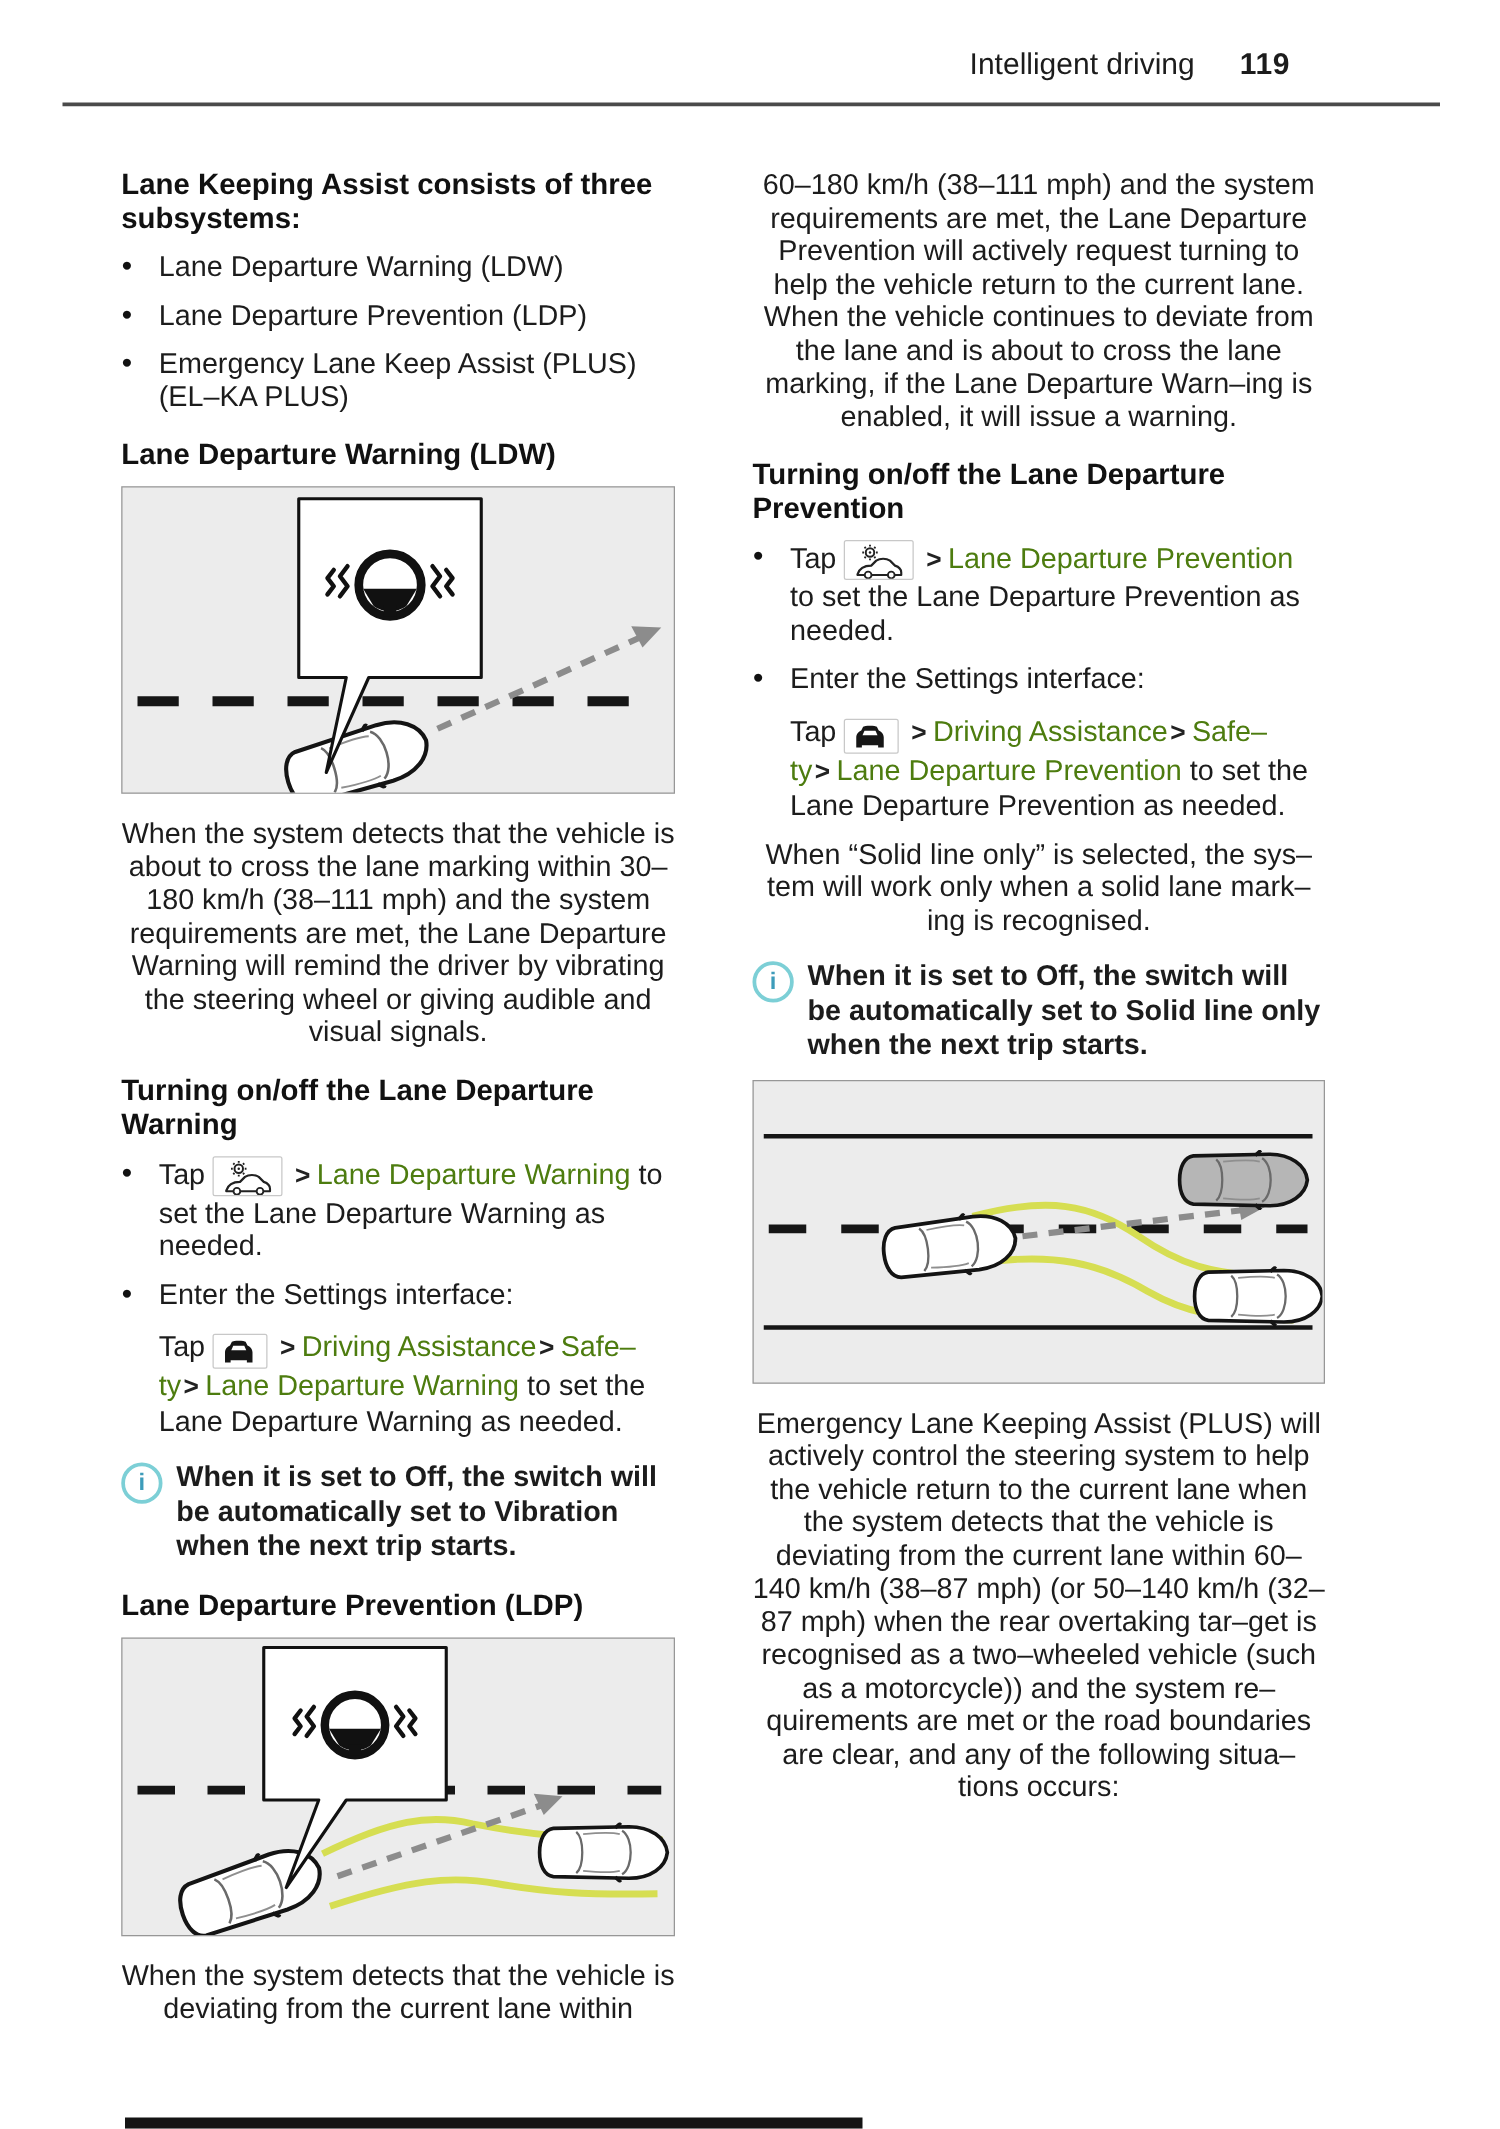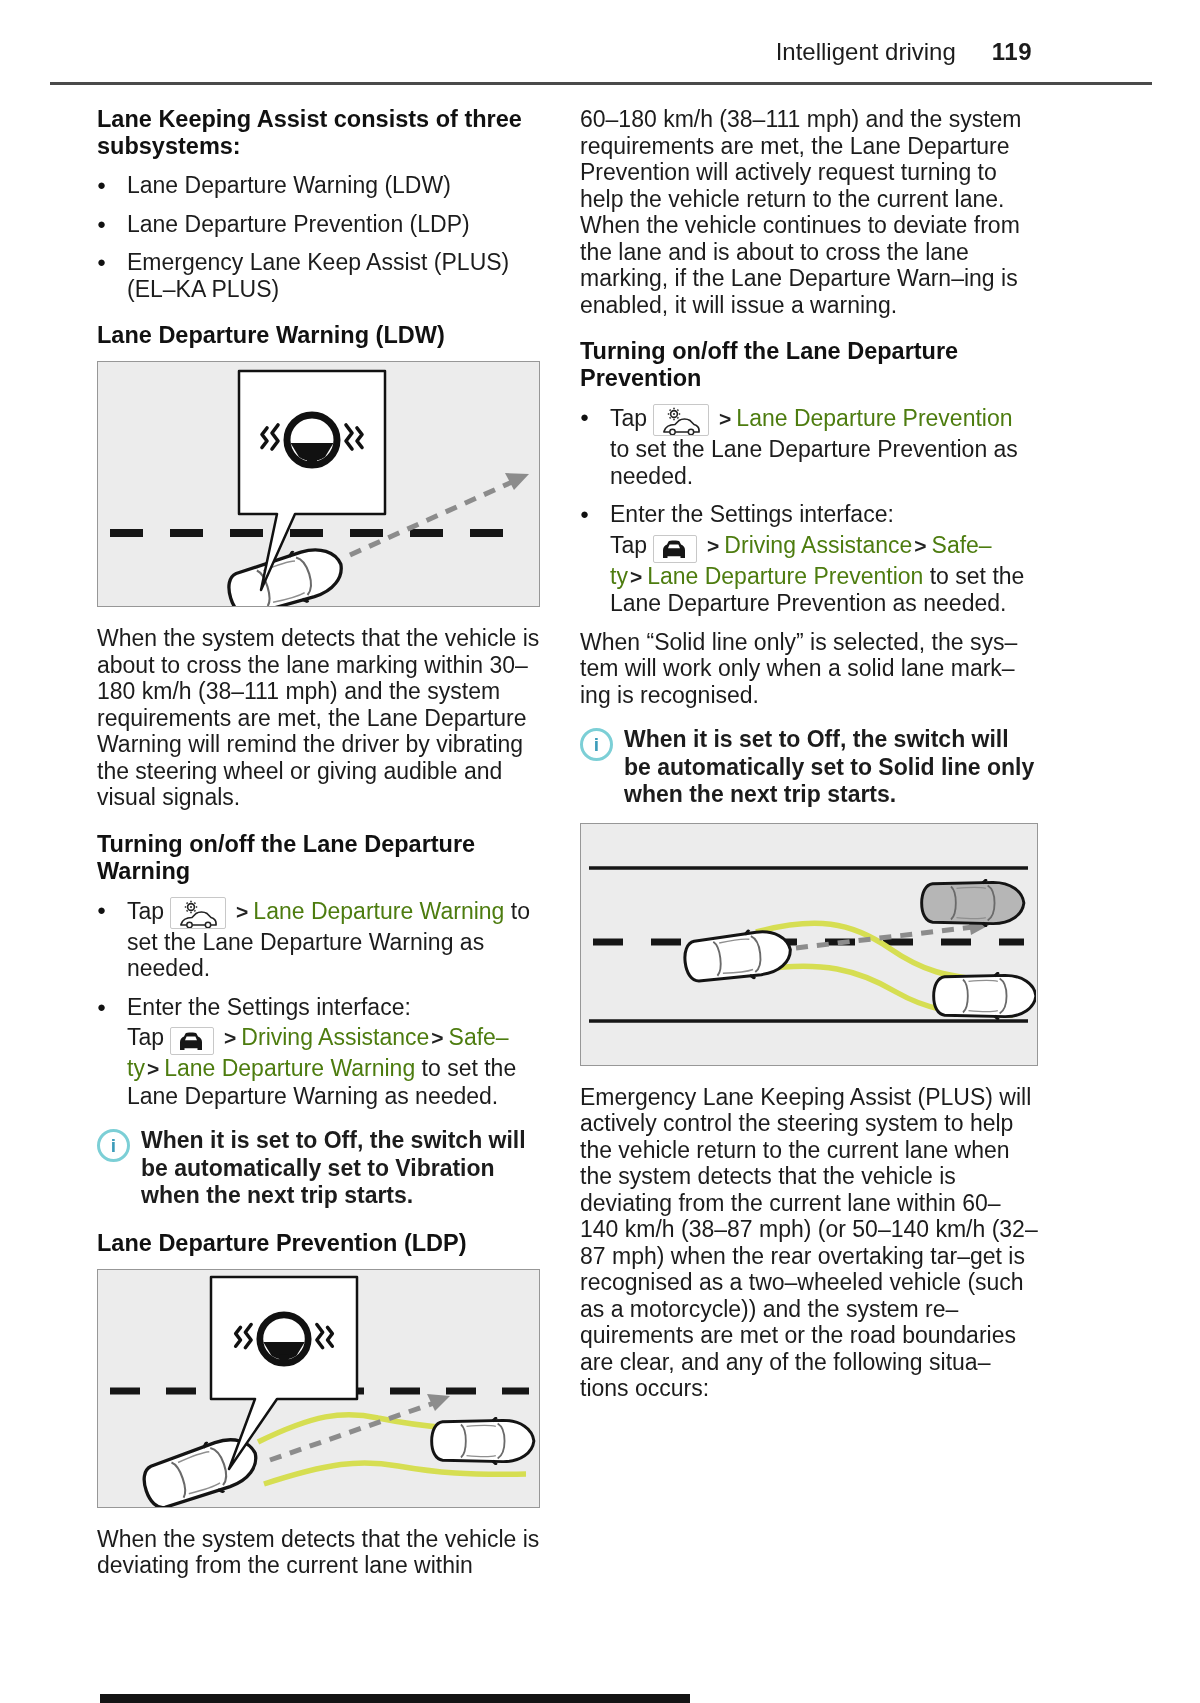--- a/index.html
+++ b/index.html
@@ -6,38 +6,38 @@
   body{width:1200px;height:1703px;position:relative;font-family:"Liberation Sans","DejaVu Sans",sans-serif;color:#1c1c1c;overflow:hidden;}
   .page{position:absolute;inset:0;}
 
   
   .hdr{position:absolute;top:38px;left:50px;width:1102px;text-align:right;font-size:24px;
        border-bottom:3px solid #4a4a4a;padding-bottom:16px;}
   .hdr .hdr-inner{padding-right:120px;}
   .hdr .pgnum{font-weight:bold;margin-left:36px;letter-spacing:.5px;}
 
   
-  .cols{position:absolute;top:106px;left:97px;display:flex;gap:40px;align-items:flex-start;}
+  .cols{position:absolute;top:134px;left:97px;display:flex;gap:62px;align-items:flex-start;}
   .col{width:443px;}
   .col.right{width:458px;}
 
-  p.body{font-size:23px;line-height:26.5px;margin:0 0 12px;}
+  p.body{font-size:23px;line-height:26.5px;margin:0 0 12px;text-align:center;}
   h3.sec{font-size:23.5px;line-height:27px;font-weight:bold;margin:20px 0 12px;color:#111;}
   h3.sec.first{margin-top:0;}
 
   ul.blist{list-style:none;margin:4px 0 6px;padding:0;}
   ul.blist li{display:flex;margin:0 0 12px;font-size:23px;line-height:26.5px;}
   .dot{flex:0 0 30px;font-size:15px;line-height:26.5px;color:#111;}
   .li-body{flex:1;}
 
   .iconbox{display:inline-block;border:1.5px solid #c8c8c8;border-radius:2px;background:#fff;
            padding:2px 7px 0;margin:0 8px 0 6px;vertical-align:-9px;line-height:0;}
   .chev{font-weight:bold;color:#222;margin:0 5px 0 2px;font-size:21px;}
   .menu{color:#4d7c0f;}
-  .tapline{margin-top:4px;}
+  .tapline{margin-top:16px;}
 
   .note{display:flex;margin:18px 0 14px;}
   .note .i-wrap{flex:0 0 44px;padding-top:2px;}
   .i-circle{display:inline-block;width:27px;height:27px;border:3px solid #7ccfd6;border-radius:50%;
             color:#3d9cba;font-weight:bold;font-size:19px;line-height:27px;text-align:center;}
   .note .note-text{font-weight:bold;font-size:23px;line-height:27.5px;}
 
   figure.diagram{margin:12px 0 18px;padding:0;background:#ececec;border:1.5px solid #979797;line-height:0;}
   figure.diagram svg{display:block;}
 

